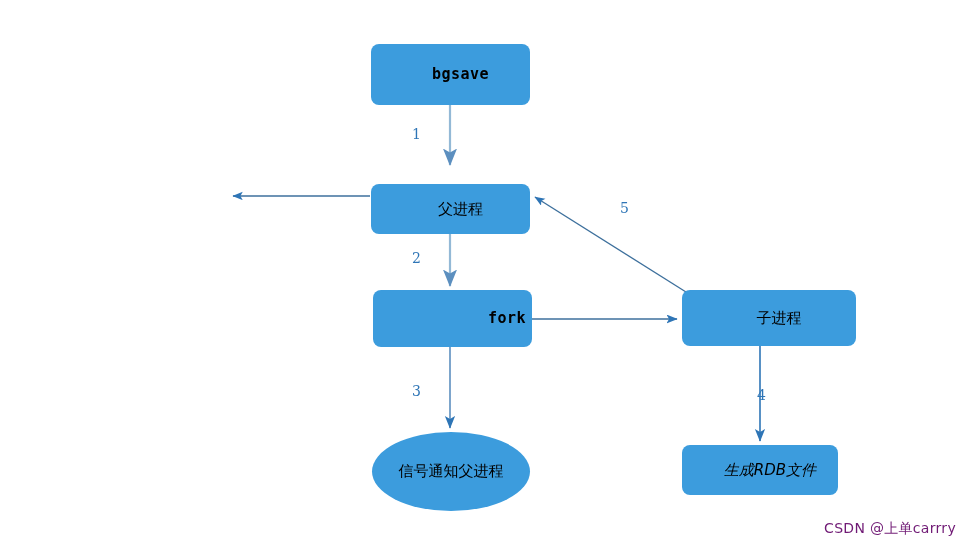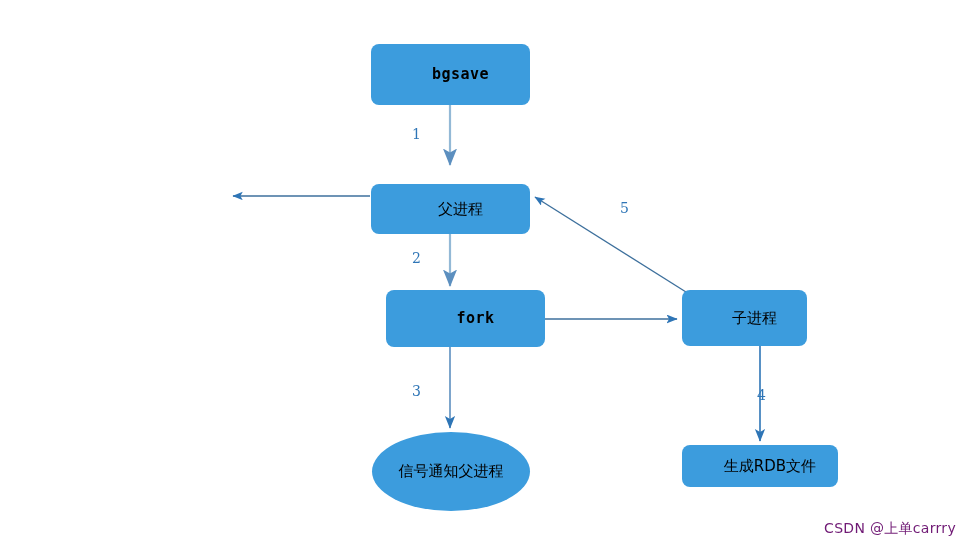--- a/index.html
+++ b/index.html
@@ -112,33 +112,33 @@
   <div class="node rect" style="left:371px; top:44px; width:159px; height:61px;">
     <span class="node-label mono">bgsave</span>
   </div>
 
   <div class="node rect" style="left:371px; top:184px; width:159px; height:50px;">
     <span class="node-label cjk">父进程</span>
   </div>
 
 
 
-  <div class="node rect" style="left:386px; top:290px; width:159px; height:57px;">
+  <div class="node rect" style="left:373px; top:290px; width:159px; height:57px;text-align:right;">
     <span class="node-label mono">fork</span>
   </div>
 
-  <div class="node rect" style="left:682px; top:290px; width:125px; height:56px;">
+  <div class="node rect" style="left:682px; top:290px; width:174px; height:56px;">
     <span class="node-label cjk">子进程</span>
   </div>
 
   <div class="node ellipse" style="left:372px; top:432px; width:158px; height:79px;">
     <span class="node-label cjk">信号通知父进程</span>
   </div>
 
-  <div class="node rect" style="left:682px; top:445px; width:156px; height:42px;">
+  <div class="node rect" style="left:682px; top:445px; width:156px; height:50px;font-style:italic;">
     <span class="node-label cjk">生成RDB文件</span>
   </div>
 
   <span class="edge-label" style="left:412px; top:127px;">1</span>
   <span class="edge-label" style="left:412px; top:251px;">2</span>
   <span class="edge-label" style="left:412px; top:384px;">3</span>
   <span class="edge-label" style="left:757px; top:388px;">4</span>
   <span class="edge-label" style="left:620px; top:201px;">5</span>
 
   <div class="watermark">CSDN @上单carrry</div>

